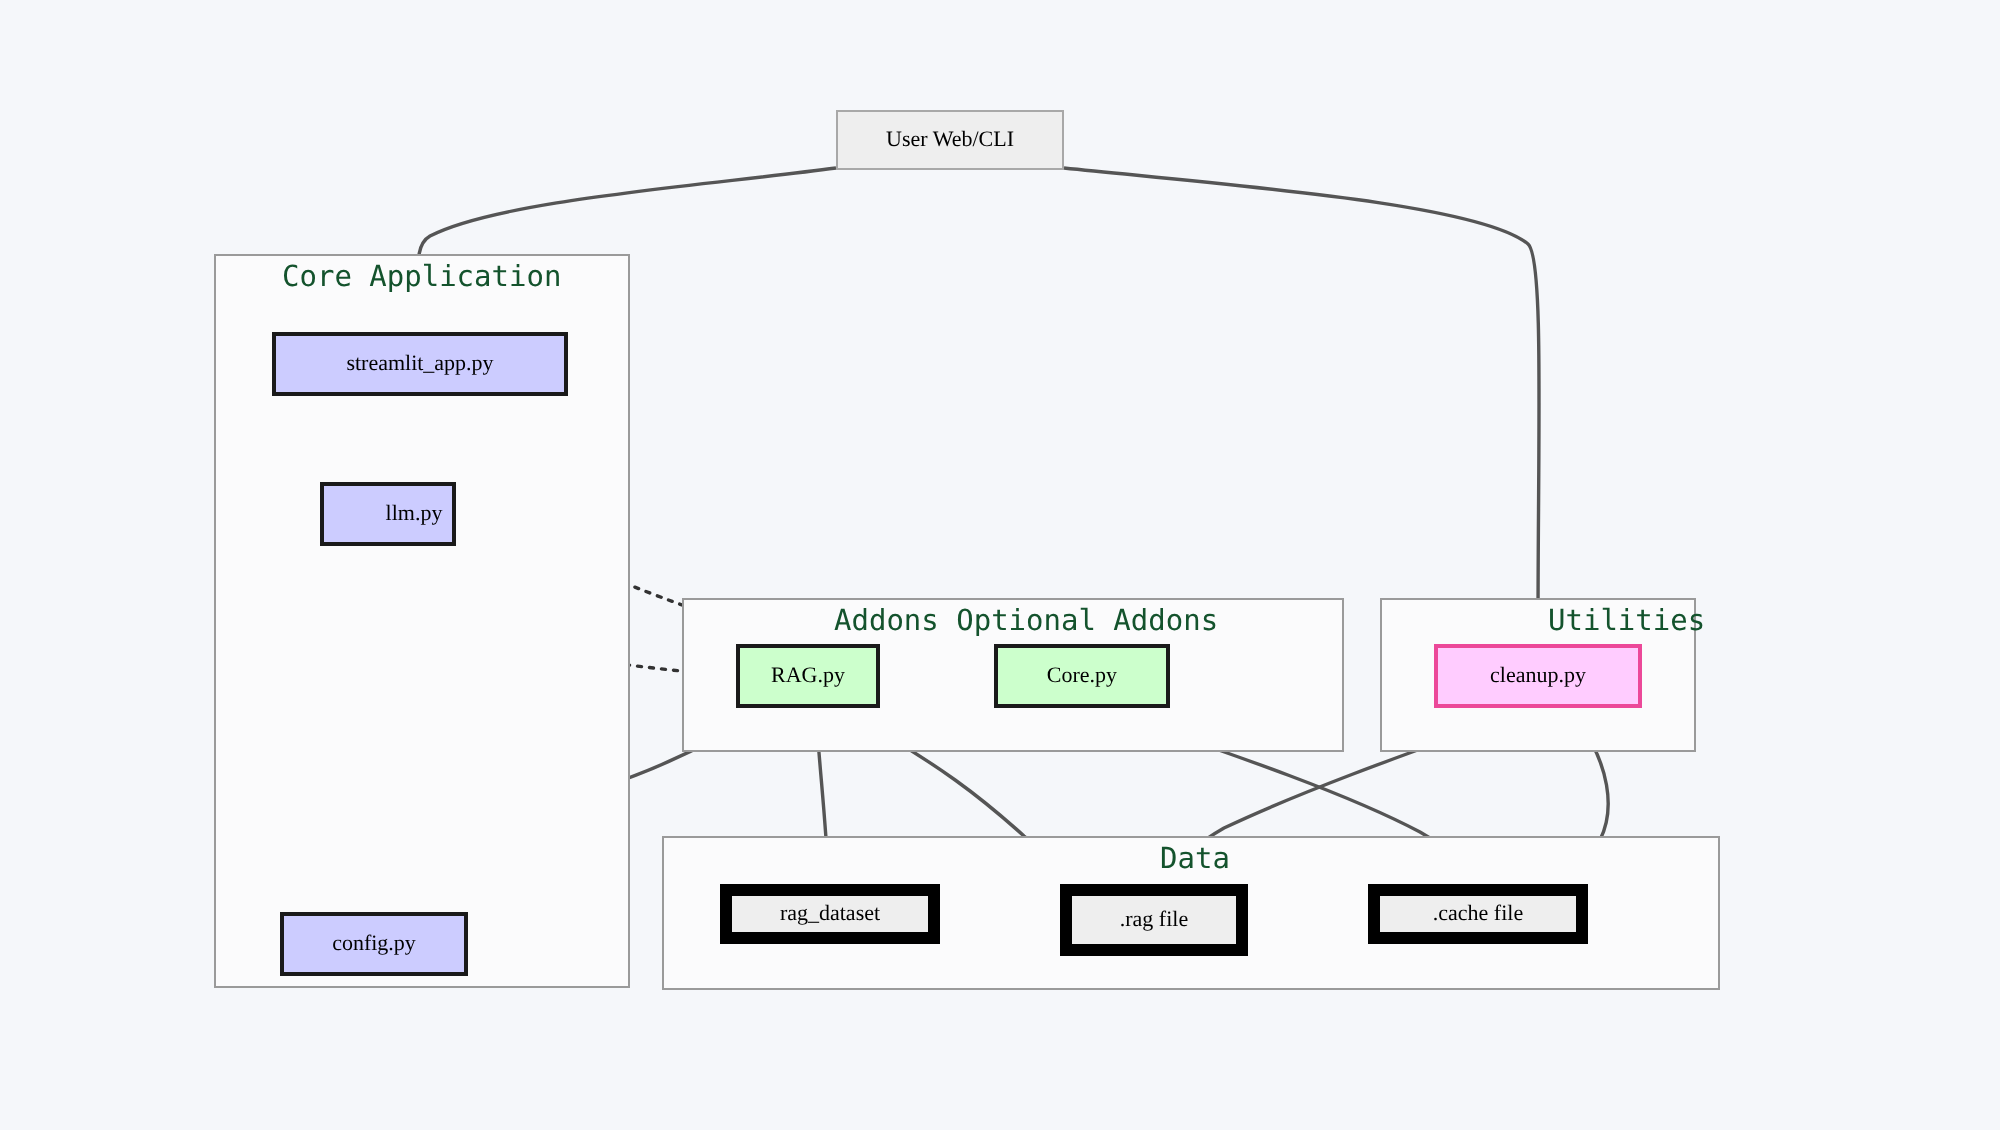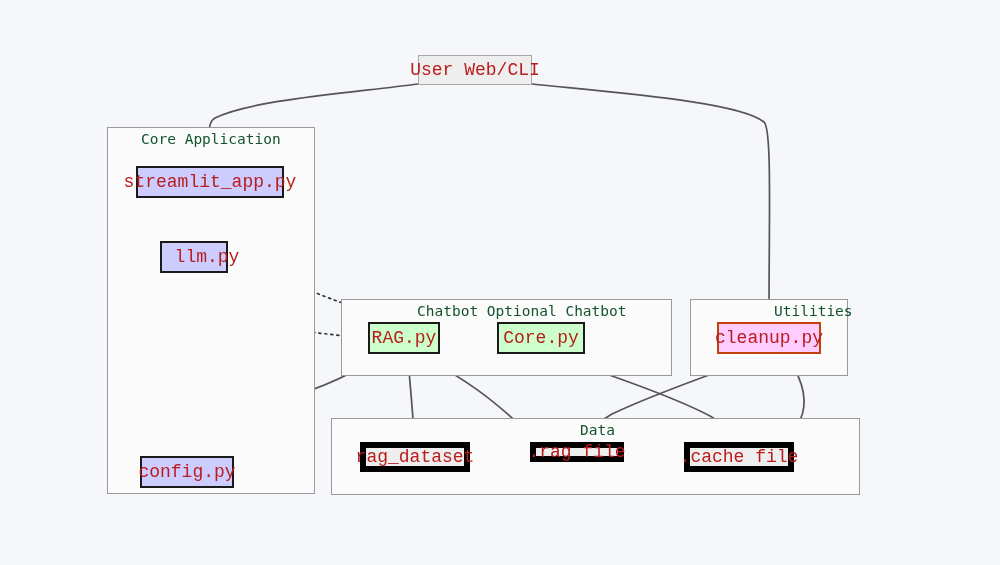--- a/index.html
+++ b/index.html
@@ -35,37 +35,37 @@
     white-space: nowrap;
     letter-spacing: 0px;
     font-family: "DejaVu Sans Mono", "Liberation Mono", monospace;
   }
   .node {
     position: absolute;
     box-sizing: border-box;
     display: flex;
     align-items: center;
     justify-content: center;
-    font-size: 18px;
-    color: #b91c1c;
+    font-size: 11px;
+    color: #000000;
     white-space: nowrap;
-    font-family: Liberation Mono, monospace;
+    font-family: Liberation Serif, serif;
   }
   .node.core {
     background: #ccccff;
     border: 2px solid #1a1a1a;
     margin-top: 15px;
   }
   .node.addon {
     background: #ccffcc;
     border: 2px solid #1a1a1a;
   }
   .node.util {
     background: #ffccff;
-    border: 2px solid #c2410c;
+    border: 2px solid #ec4899;
   }
   .node.plain {
     background: #eeeeee;
     border: 6px solid #000000;
   }
   .node.entry {
     background: #eeeeee;
     border: 1px solid #a8a8a8;
   }
 </style>
@@ -115,21 +115,21 @@
       <path d="M228,259 C268,272 300,288 348,305 C400,322 450,330 492,335" marker-end="url(#arrowd)"></path>
 
       <path d="M440,334 C462,331 476,330 492,330" marker-end="url(#arrowd)"></path>
     </g>
   </svg>
 
   <div class="cluster" style="left:107px; top:127px; width:208px; height:367px;"></div>
   <div class="cluster-label" style="left:141px; top:131px;">Core Application</div>
 
   <div class="cluster" style="left:341px; top:299px; width:331px; height:77px;"></div>
-  <div class="cluster-label" style="left:417px; top:303px;">Chatbot Optional Chatbot</div>
+  <div class="cluster-label" style="left:417px; top:303px;">Addons Optional Addons</div>
 
   <div class="cluster" style="left:690px; top:299px; width:158px; height:77px;"></div>
   <div class="cluster-label" style="left:726px; top:303px;margin-left:48px;">Utilities</div>
 
   <div class="cluster" style="left:331px; top:418px; width:529px; height:77px;"></div>
   <div class="cluster-label" style="left:580px; top:422px;">Data</div>
 
   <div class="node entry" style="left:418px; top:55px; width:114px; height:30px;">
     <span>User Web/CLI</span>
   </div>
@@ -155,21 +155,21 @@
   </div>
 
   <div class="node util" style="left:717px; top:322px; width:104px; height:32px;">
     <span>cleanup.py</span>
   </div>
 
   <div class="node plain" style="left:360px; top:442px; width:110px; height:30px;">
     <span>rag_dataset</span>
   </div>
 
-  <div class="node plain" style="left:530px; top:442px; width:94px; height:20px;">
+  <div class="node plain" style="left:530px; top:442px; width:94px; height:36px;">
     <span>.rag file</span>
   </div>
 
   <div class="node plain" style="left:684px; top:442px; width:110px; height:30px;">
     <span>.cache file</span>
   </div>
 
 </div>
 
 </body></html>

